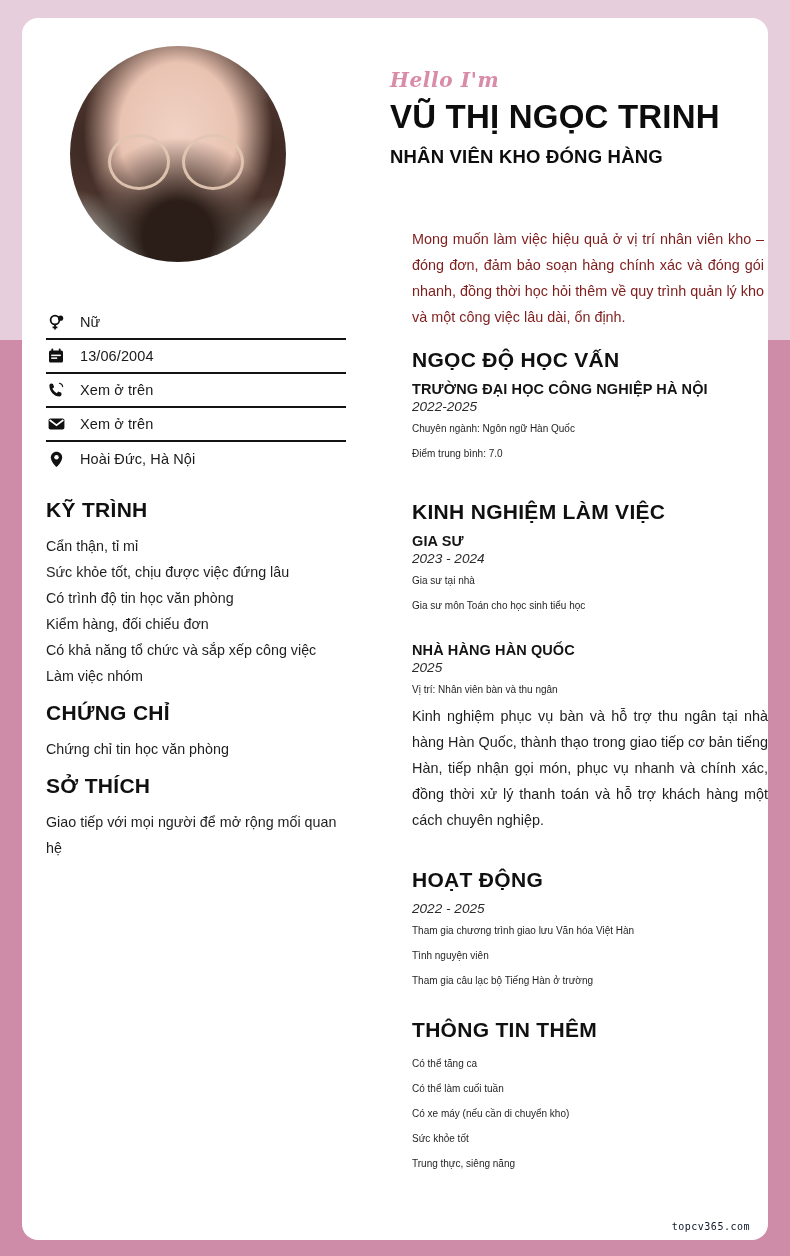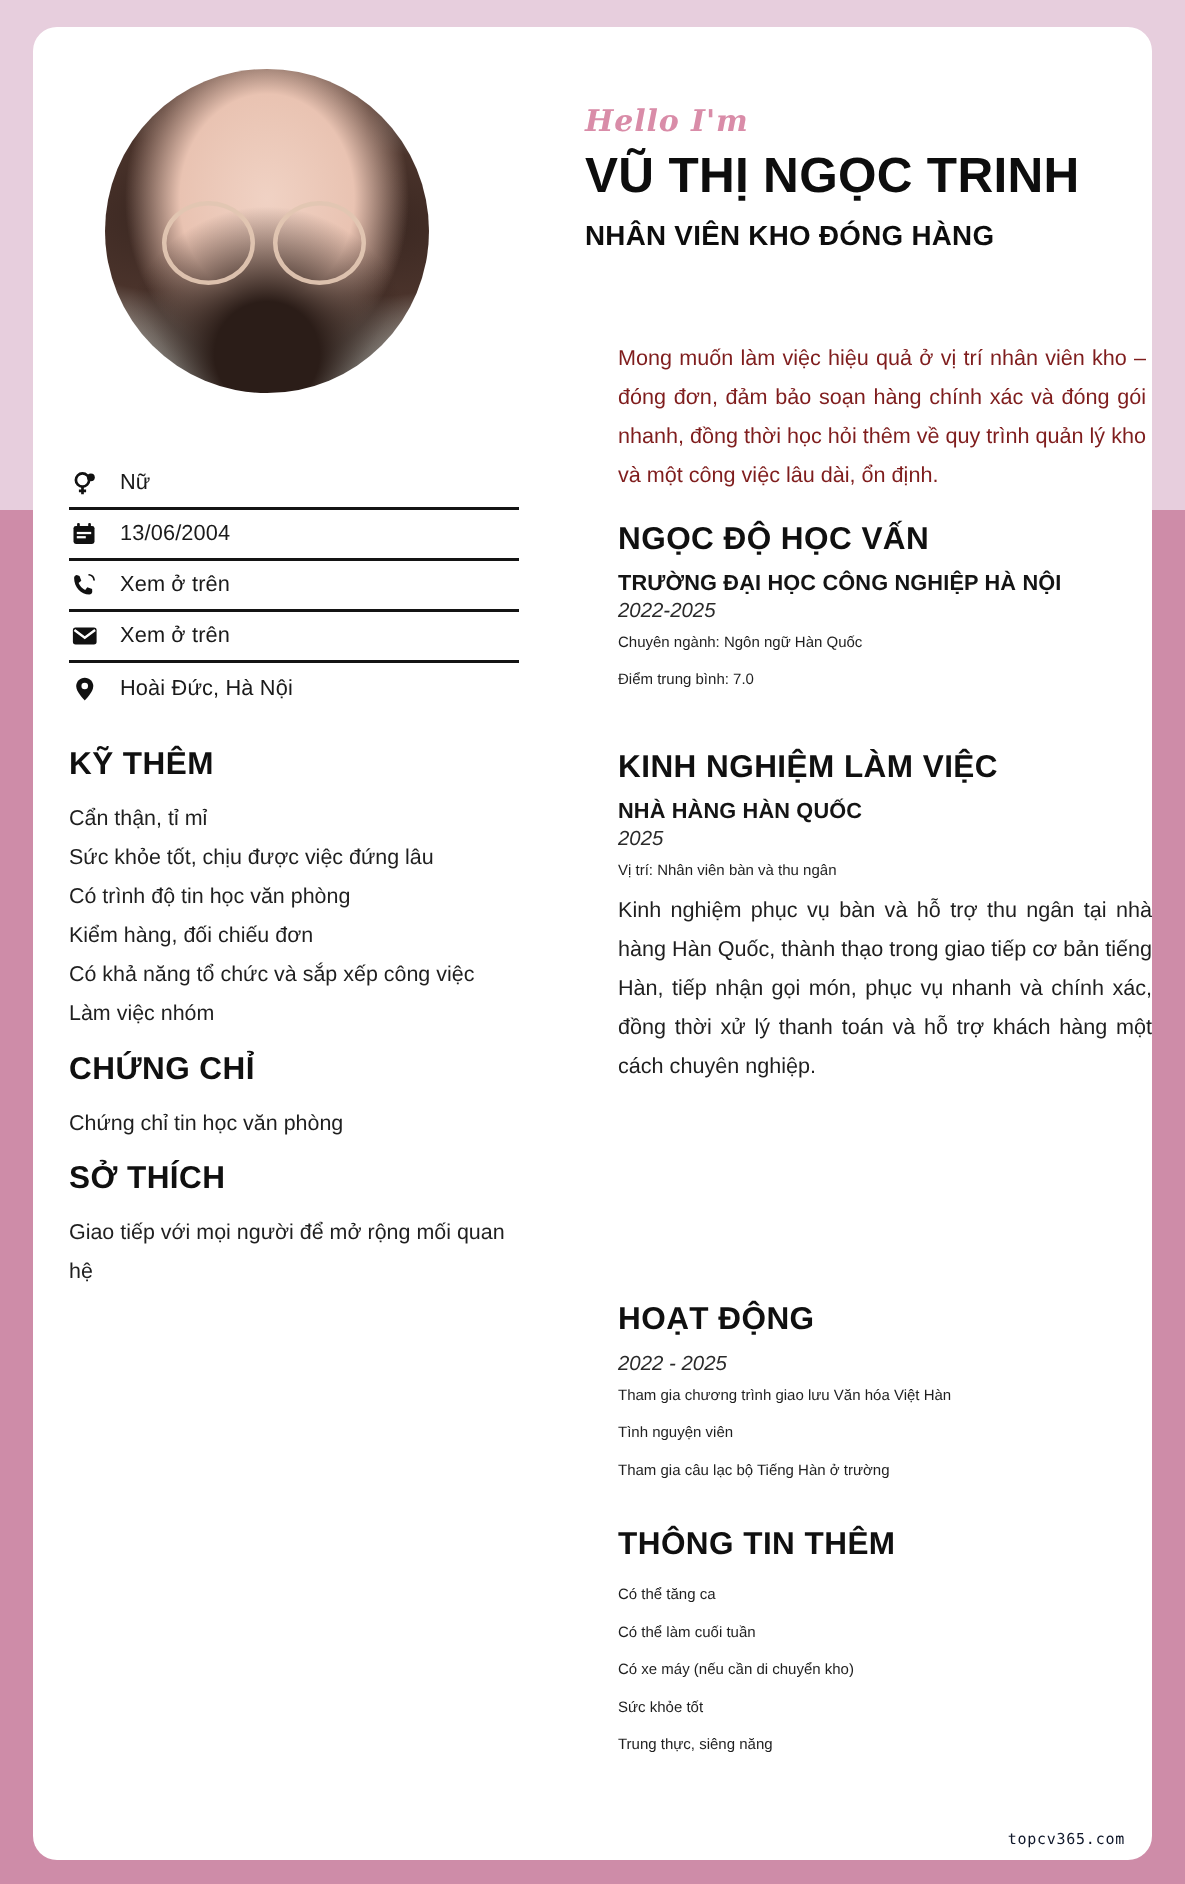--- a/index.html
+++ b/index.html
@@ -119,21 +119,21 @@
   }
   .date {
     font-size:13.6px; font-style:italic; color:#2a2a2a;
     margin-bottom:2px;
   }
   .line { font-size:10px; color:#1f1f1f; line-height:25px; }
   .para {
     font-size:14.4px; color:#1f1f1f; line-height:26px;
     text-align:justify; margin-top:1px;
   }
-  .blk { margin-top:0; }
+  .blk { margin-top:24px; }
 
   #watermark {
     position:absolute; right:18px; bottom:8px;
     font-family:"DejaVu Sans Mono", monospace;
     font-size:10px; color:#0f172a; letter-spacing:.5px;
   }
 </style>
 </head>
 <body>
 
@@ -201,21 +201,21 @@
                 <path d="M6.5.8C3.3.8.8 3.3.8 6.4c0 4.2 5.7 9.6 5.7 9.6s5.7-5.4 5.7-9.6C12.2 3.3 9.7.8 6.5.8z" fill="#111"></path>
                 <circle cx="6.5" cy="6.3" r="2.2" fill="#fff"></circle>
               </svg>
         </span>
         <span class="c-txt">Hoài Đức, Hà Nội</span>
       </div>
 
     </div>
 
     <div class="side-section" style="top:480px">
-      <div class="side-h">KỸ THÊM</div>
+      <div class="side-h">KỸ TRÌNH</div>
       <div class="side-item">Cẩn thận, tỉ mỉ</div>
       <div class="side-item">Sức khỏe tốt, chịu được việc đứng lâu</div>
       <div class="side-item">Có trình độ tin học văn phòng</div>
       <div class="side-item">Kiểm hàng, đối chiếu đơn</div>
       <div class="side-item">Có khả năng tổ chức và sắp xếp công việc</div>
       <div class="side-item">Làm việc nhóm</div>
     </div>
 
     <div class="side-section" style="top:683px">
       <div class="side-h">CHỨNG CHỈ</div>
@@ -240,20 +240,26 @@
       <div class="main-h">NGỌC ĐỘ HỌC VẤN</div>
       <div class="org">TRƯỜNG ĐẠI HỌC CÔNG NGHIỆP HÀ NỘI</div>
       <div class="date">2022-2025</div>
       <div class="line">Chuyên ngành: Ngôn ngữ Hàn Quốc</div>
       <div class="line">Điểm trung bình: 7.0</div>
     </div>
 
     <div class="main-section" style="top:482px">
       <div class="main-h">KINH NGHIỆM LÀM VIỆC</div>
 
+      <div>
+        <div class="org">GIA SƯ</div>
+        <div class="date">2023 - 2024</div>
+        <div class="line">Gia sư tại nhà</div>
+        <div class="line">Gia sư môn Toán cho học sinh tiểu học</div>
+      </div>
 
       <div class="blk">
         <div class="org">NHÀ HÀNG HÀN QUỐC</div>
         <div class="date">2025</div>
         <div class="line">Vị trí: Nhân viên bàn và thu ngân</div>
         <div class="para">Kinh nghiệm phục vụ bàn và hỗ trợ thu ngân tại nhà hàng Hàn Quốc, thành thạo trong giao tiếp cơ bản tiếng Hàn, tiếp nhận gọi món, phục vụ nhanh và chính xác, đồng thời xử lý thanh toán và hỗ trợ khách hàng một cách chuyên nghiệp.</div>
       </div>
     </div>
 
     <div class="main-section" style="top:850px">

